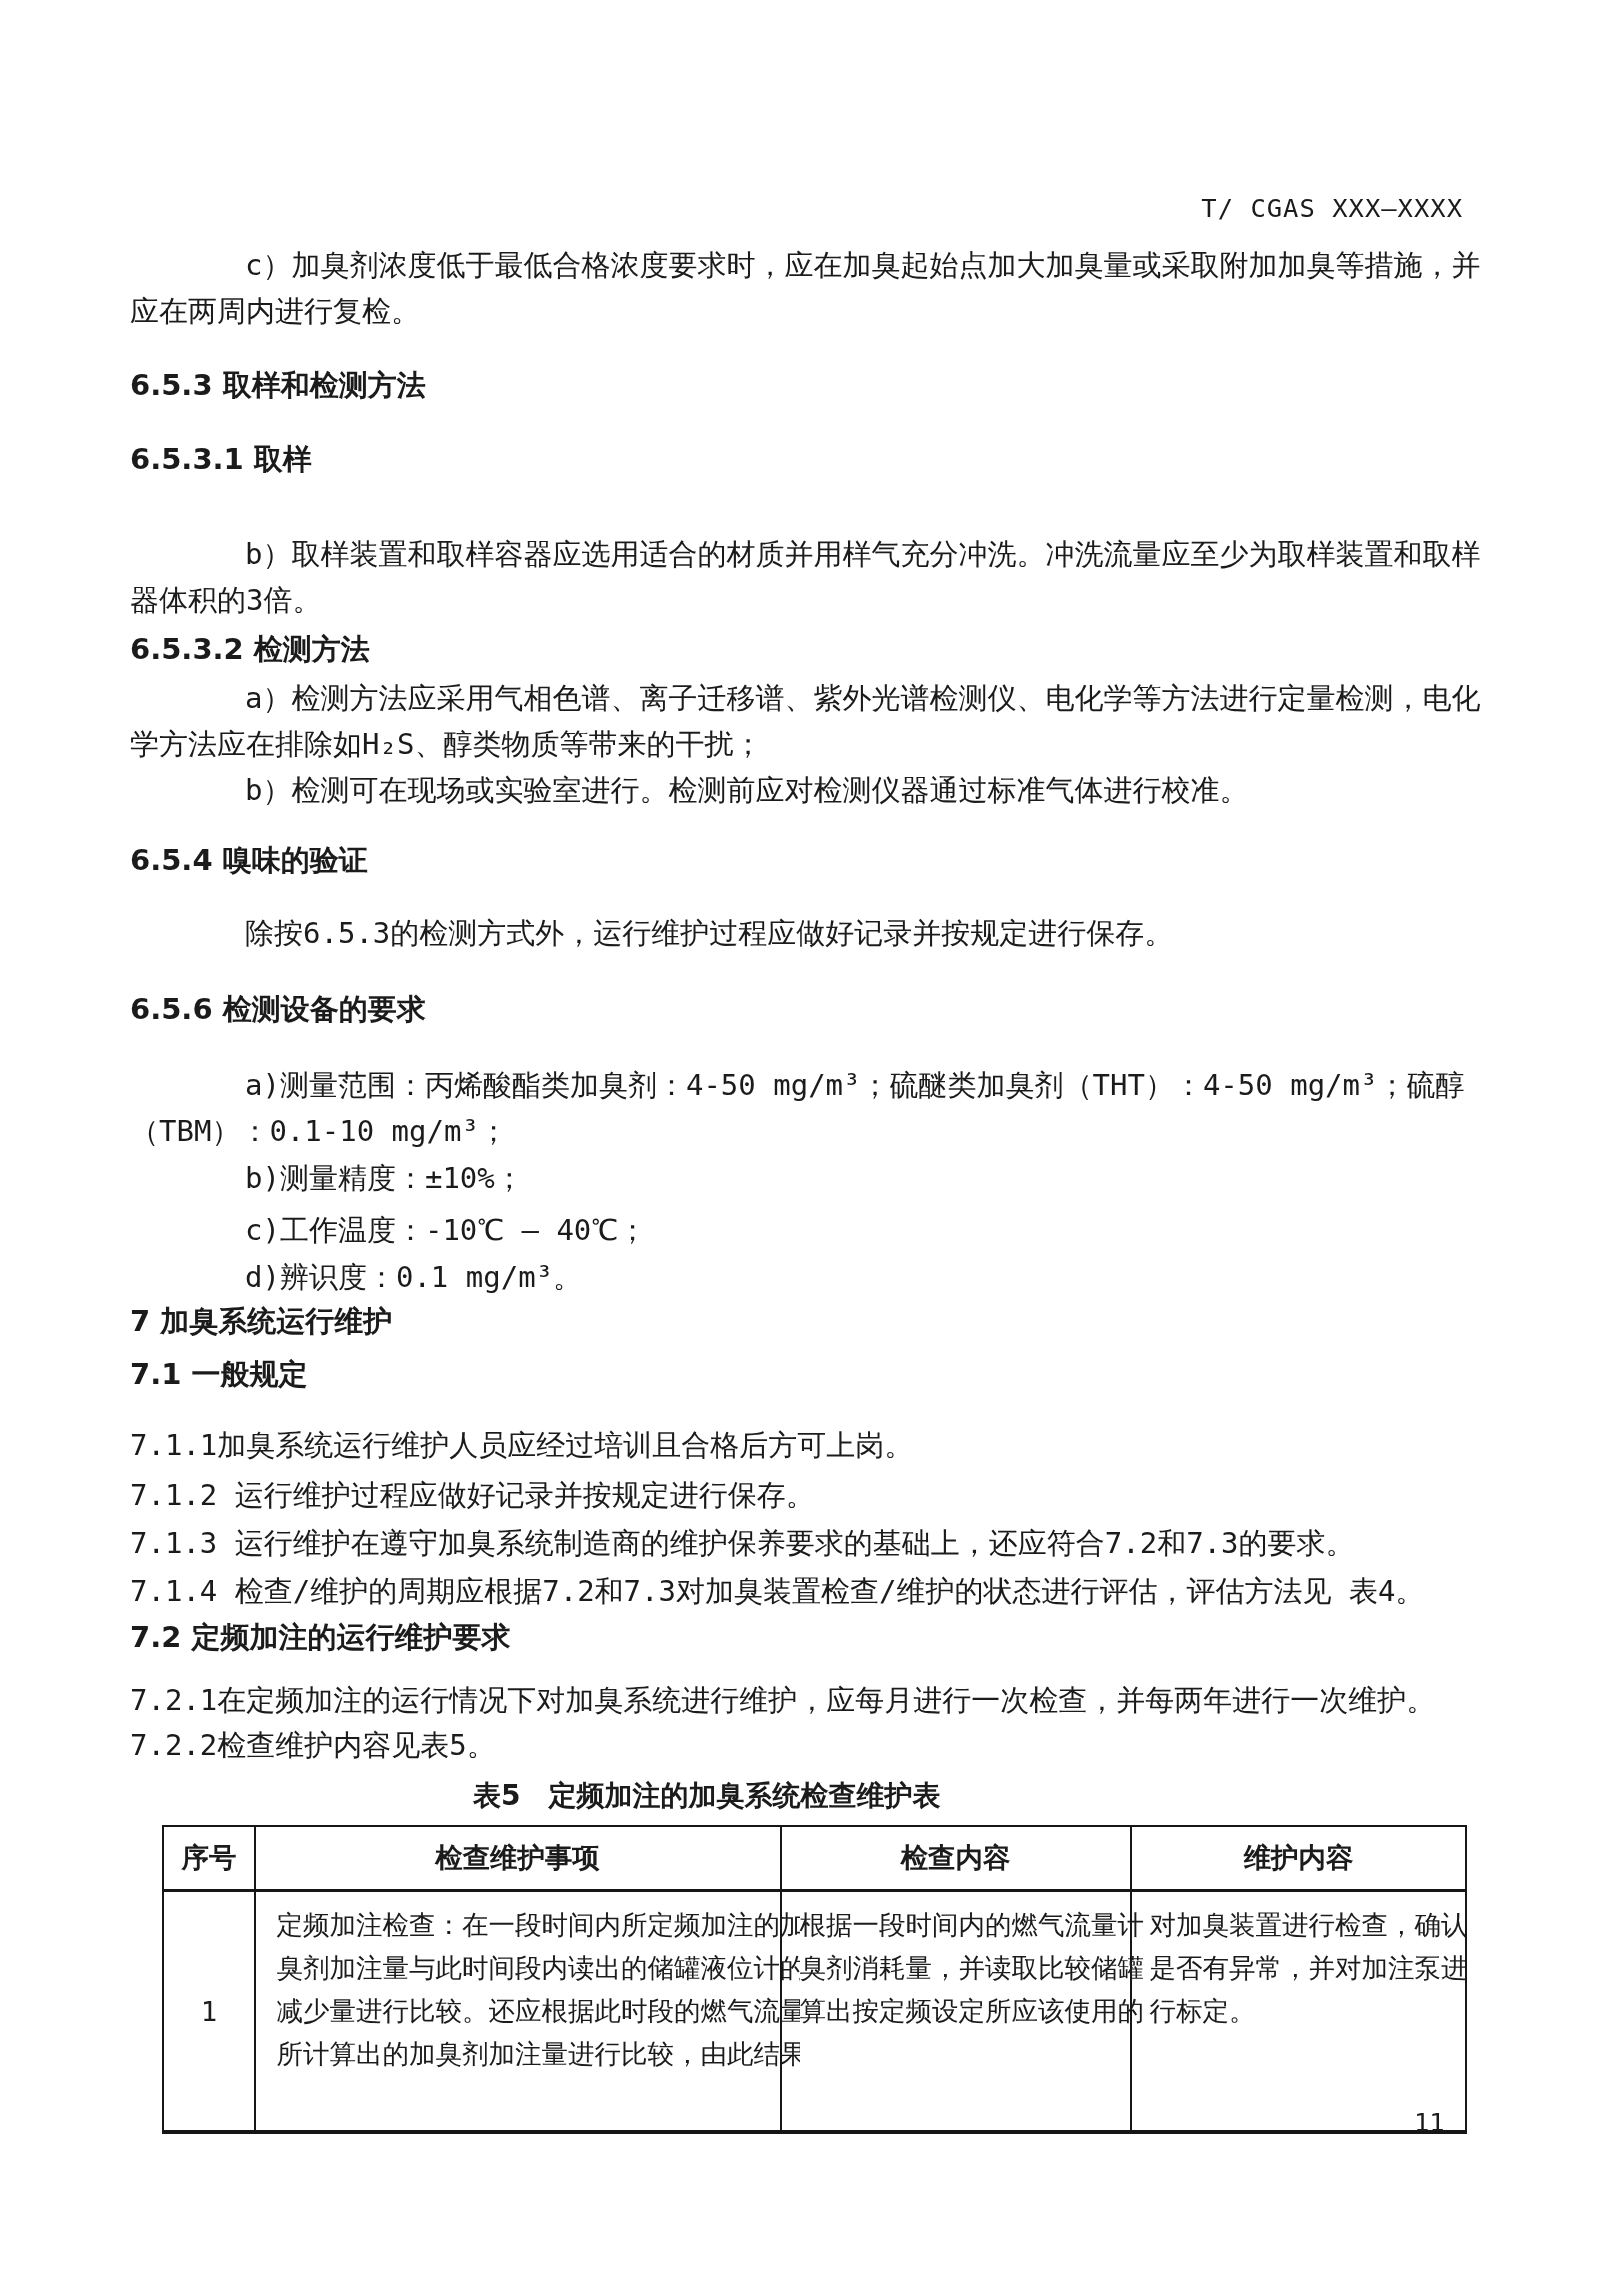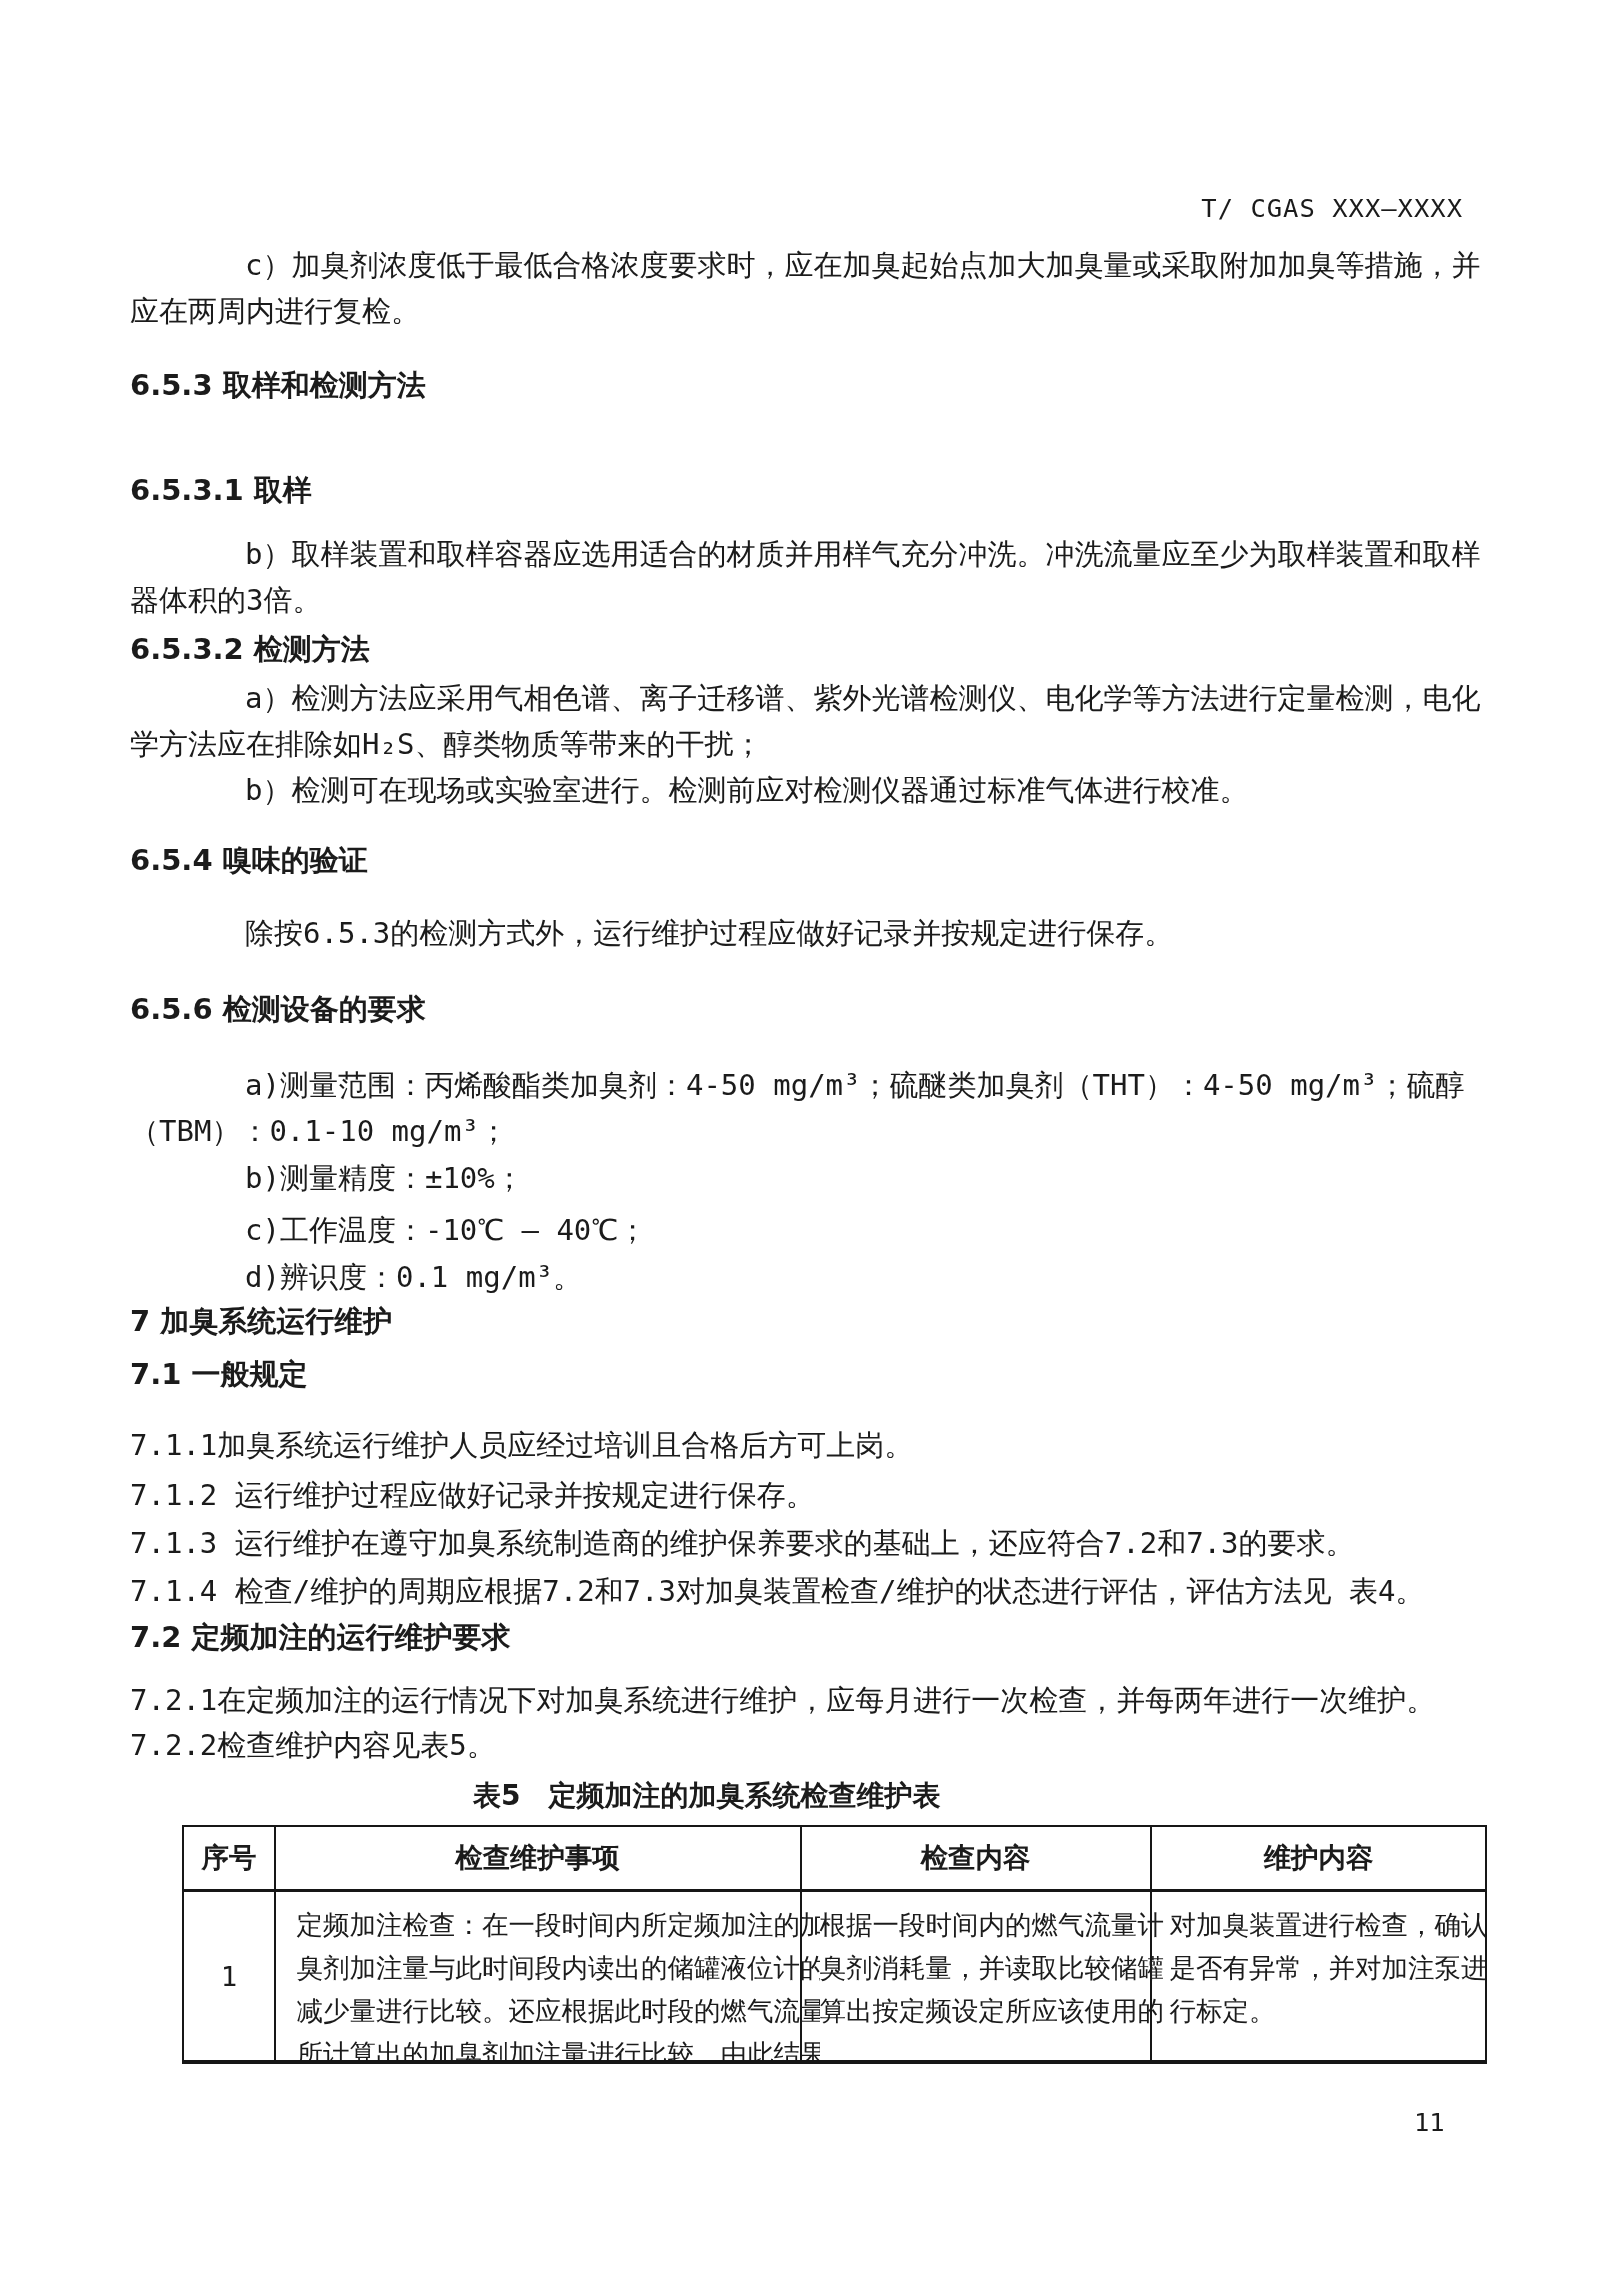--- a/index.html
+++ b/index.html
@@ -44,22 +44,22 @@
     position:absolute;
     top:1777px;left:473px;
     white-space:pre;
     font-size:28px;
     font-weight:bold;
     font-family:"DejaVu Sans","Liberation Sans",sans-serif;
   }
   
   .tbl{
     position:absolute;
-    left:182px;top:1825px;
-    width:1305px;height:239px;
+    left:162px;top:1825px;
+    width:1305px;height:309px;
     border:2.9px solid #161616;
     border-bottom-width:4.9px;
     box-sizing:border-box;
     background:#fff;
   }
   .vline{position:absolute;top:0;bottom:0;width:2px;background:#161616;}
   .v1{left:90px;} .v2{left:616px;} .v3{left:966px;}
   .hline{position:absolute;left:0;right:0;top:62px;height:2.9px;background:#161616;}
   .thc{
     position:absolute;top:0;height:62px;
@@ -91,21 +91,21 @@
 <body>
 
 <div class="page">
 
   <div class="doc-code">T/ CGAS XXX—XXXX</div>
 
   <div class="ln" style="top:249px;left:245px;">c）加臭剂浓度低于最低合格浓度要求时，应在加臭起始点加大加臭量或采取附加加臭等措施，并</div>
   <div class="ln" style="top:295px;left:130px;">应在两周内进行复检。</div>
 
   <div class="hd" style="top:369px;left:130px;">6.5.3 取样和检测方法</div>
-  <div class="hd" style="top:443px;left:130px;margin-top:31px;">6.5.3.1 取样</div>
+  <div class="hd" style="top:443px;left:130px;">6.5.3.1 取样</div>
 
   <div class="ln" style="top:538px;left:245px;">b）取样装置和取样容器应选用适合的材质并用样气充分冲洗。冲洗流量应至少为取样装置和取样</div>
   <div class="ln" style="top:584px;left:130px;">器体积的3倍。</div>
 
   <div class="hd" style="top:633px;left:130px;">6.5.3.2 检测方法</div>
   <div class="ln" style="top:682px;left:245px;">a）检测方法应采用气相色谱、离子迁移谱、紫外光谱检测仪、电化学等方法进行定量检测，电化</div>
   <div class="ln" style="top:728px;left:130px;">学方法应在排除如H₂S、醇类物质等带来的干扰；</div>
   <div class="ln" style="top:774px;left:245px;">b）检测可在现场或实验室进行。检测前应对检测仪器通过标准气体进行校准。</div>
 
   <div class="hd" style="top:844px;left:130px;">6.5.4 嗅味的验证</div>

